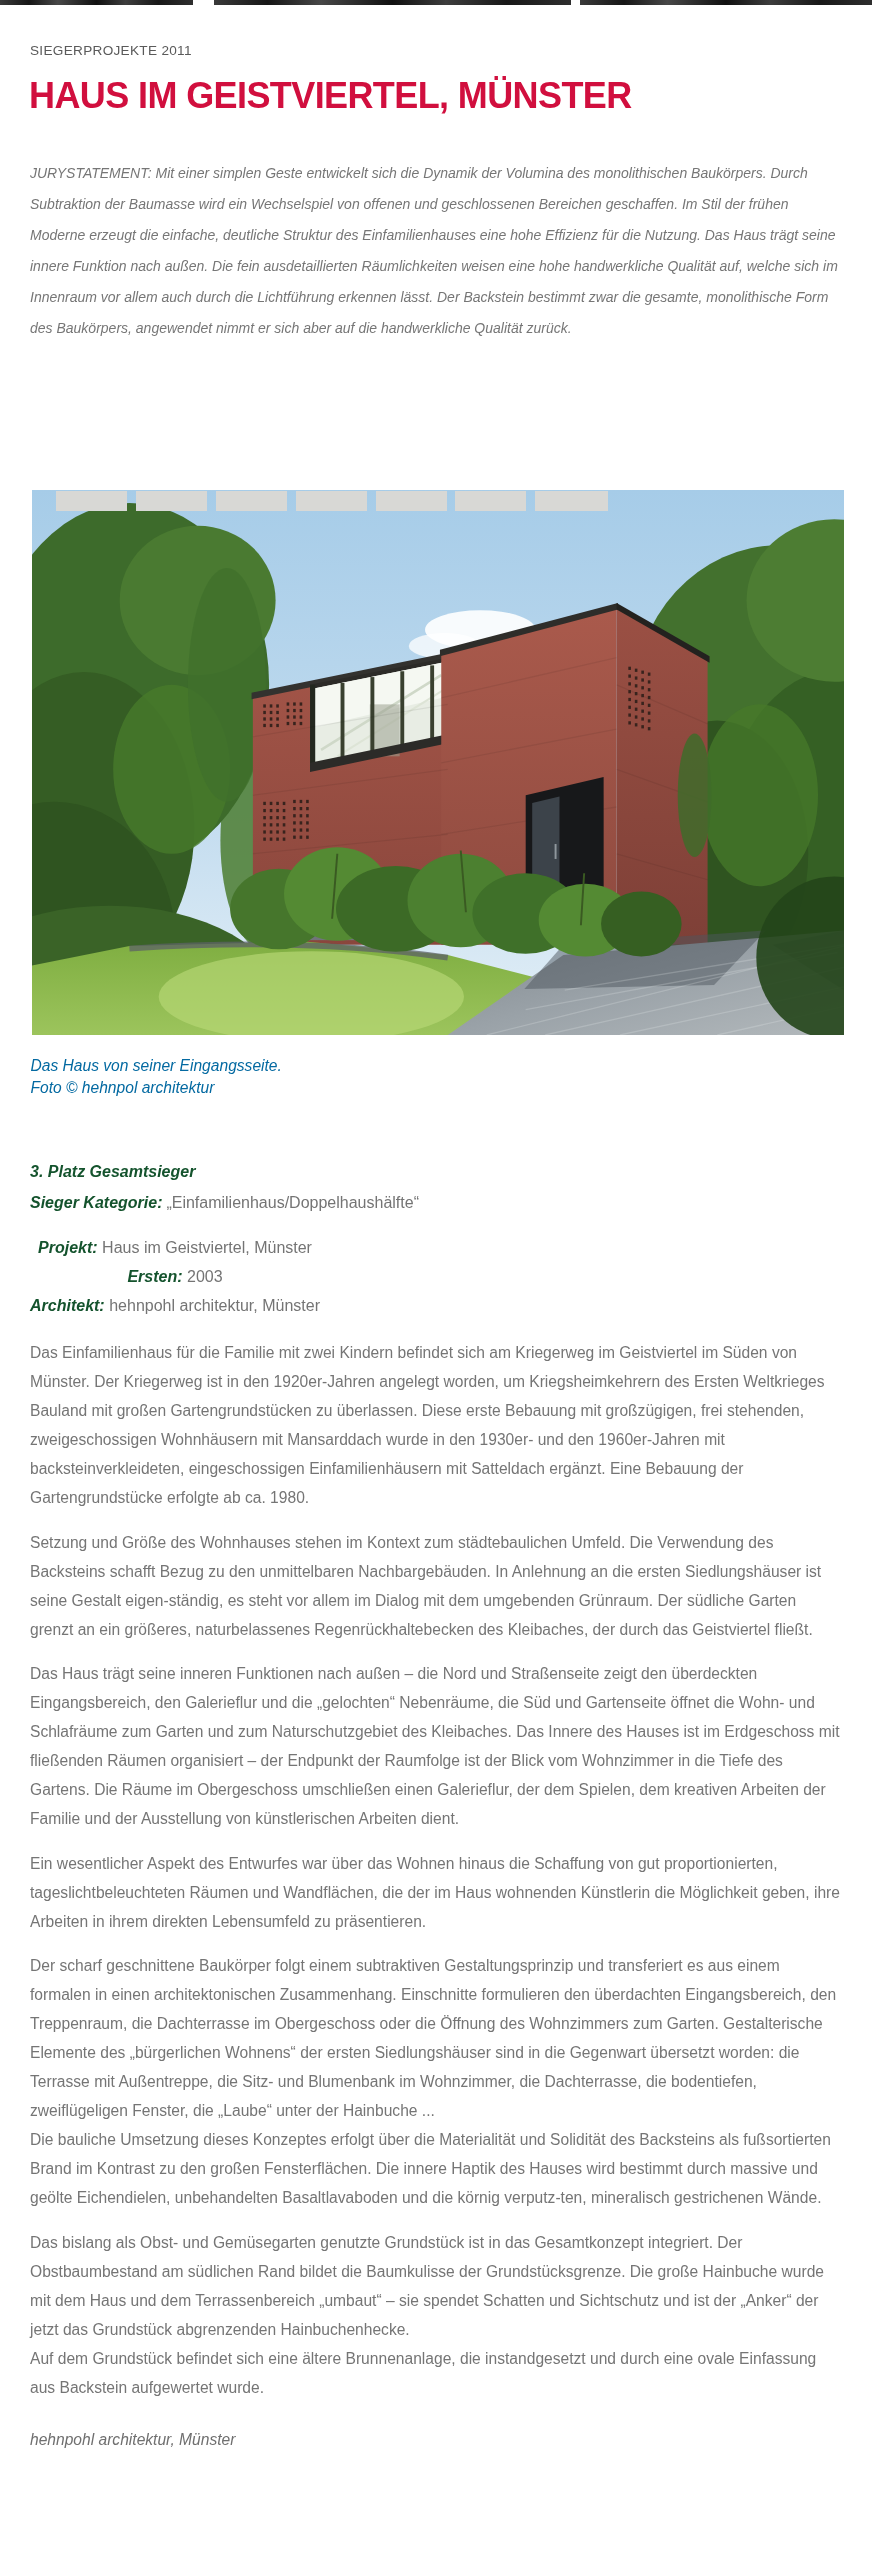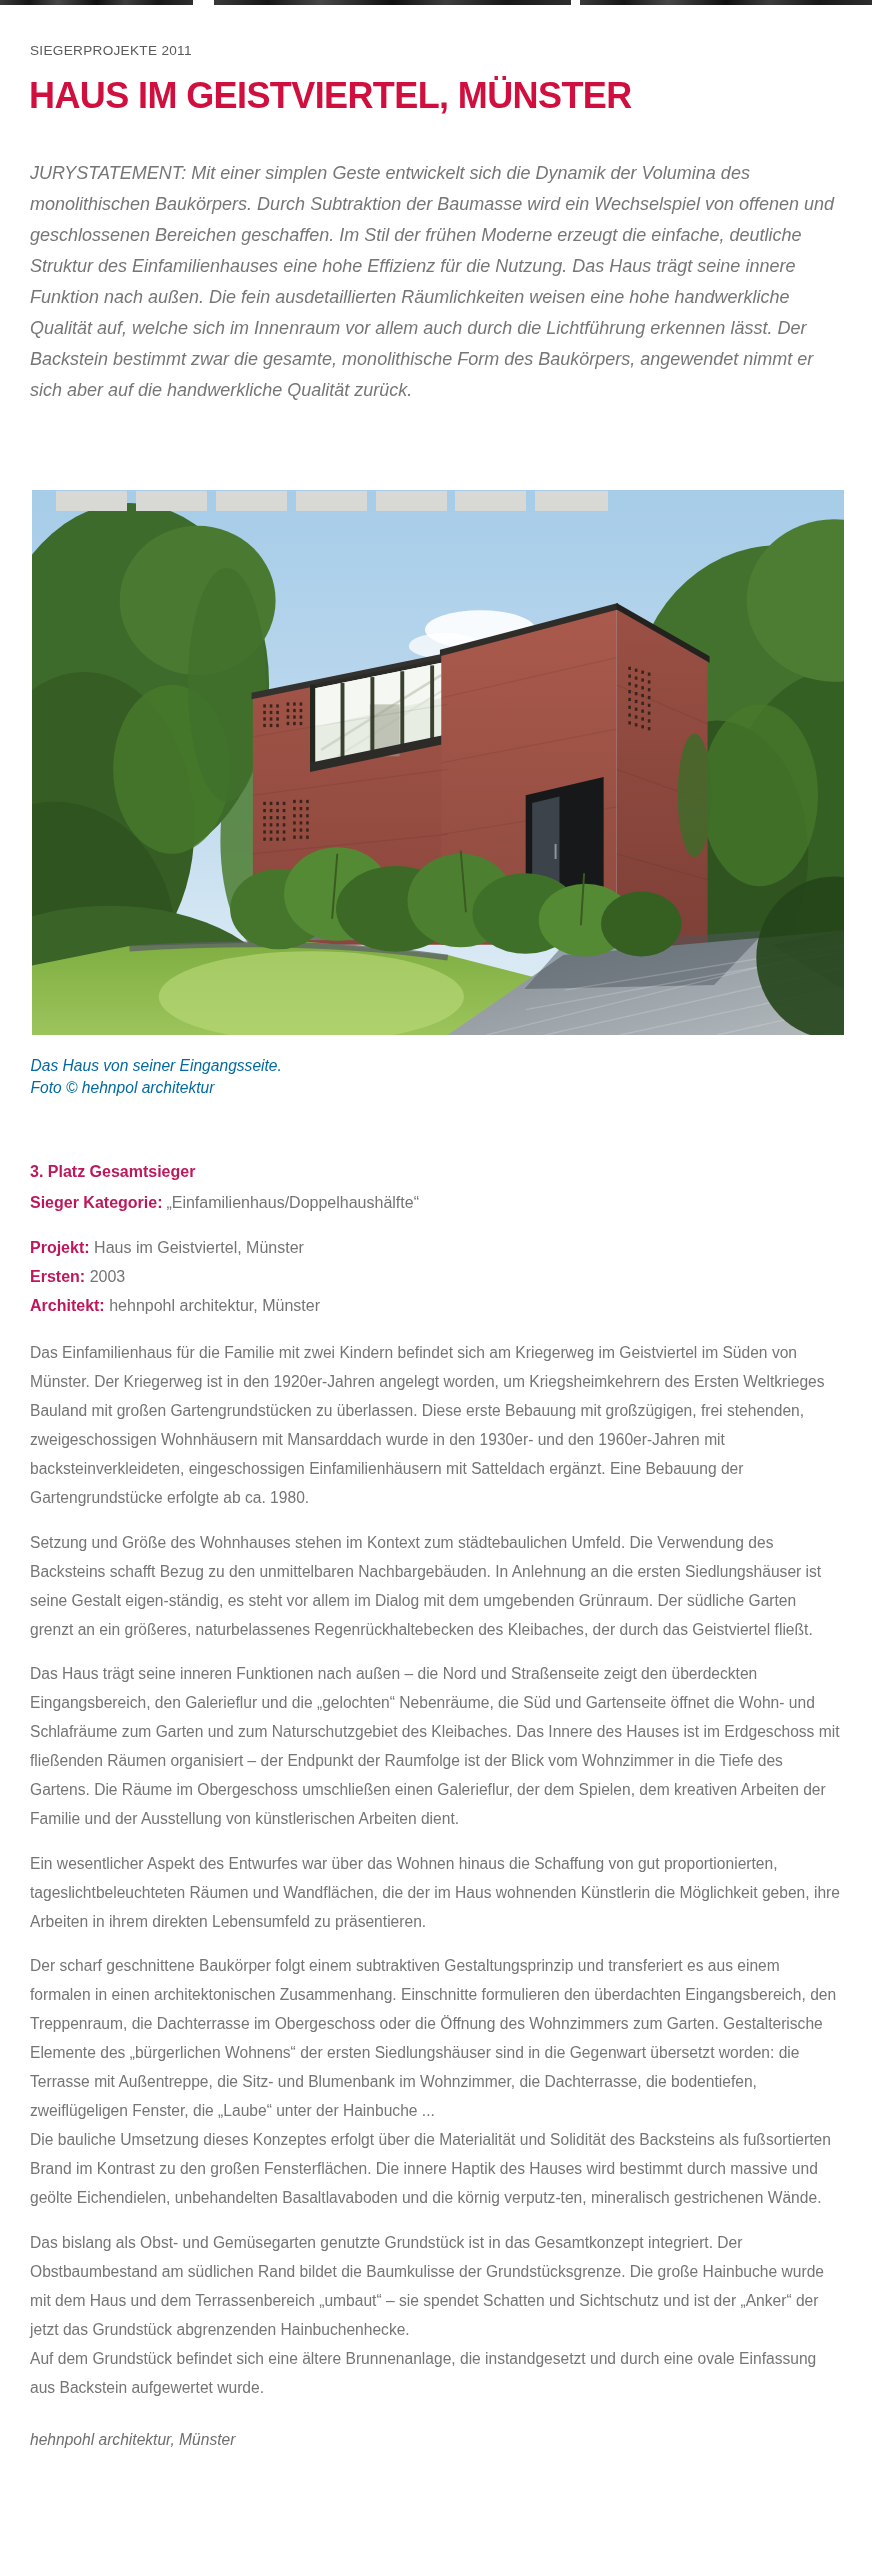--- a/index.html
+++ b/index.html
@@ -21,42 +21,42 @@
     position:absolute;left:30px;top:43px;
     font-size:13.6px;letter-spacing:0.3px;color:#5a5a5a;
   }
   h1.title{
     position:absolute;left:29px;top:77px;margin:0;
     font-size:36px;line-height:38px;font-weight:bold;letter-spacing:-0.6px;
     color:#d10f3e;white-space:nowrap;
   }
   .jury{
     position:absolute;left:30px;top:158px;width:813px;margin:0;
-    font-style:italic;font-size:18px;line-height:31px;color:#767676;
+    font-style:italic;font-size:14px;line-height:31px;color:#767676;
   }
   .photo-wrap{
     position:absolute;left:32px;top:490px;width:812px;height:545px;
   }
   .photo-wrap svg{display:block;width:812px;height:545px;}
   .ph-box{
     position:absolute;top:1.3px;width:71px;height:20px;background:#d8d8d5;
   }
   .caption{
     position:absolute;left:30.5px;top:1055px;margin:0;
     font-style:italic;font-size:15.6px;line-height:22px;color:#0369a1;
   }
   .award{
     position:absolute;left:30px;top:1156px;margin:0;
     font-size:16px;line-height:31px;color:#747474;
   }
-  .b{font-weight:bold;color:#be185d;}
+  .b{font-weight:bold;color:#14532d;font-style:italic;}
   .award .b{margin-right:3.9px;}
   .facts{
     position:absolute;left:30px;top:1233px;margin:0;
-    font-size:16px;line-height:29px;color:#747474;
+    font-size:16px;line-height:29px;color:#747474;text-align:center;
   }
   .fact .b{margin-right:4.5px;}
   .paragraphs{
     position:absolute;left:30px;top:1338px;width:813px;
     font-size:15.6px;line-height:29px;color:#757575;
   }
   .paragraphs p{margin:0 0 15.6px 0;white-space:pre-line;}
   .signature{
     margin-top:23.4px;font-style:italic;color:#6f6f6f;font-size:15.6px;
   }

